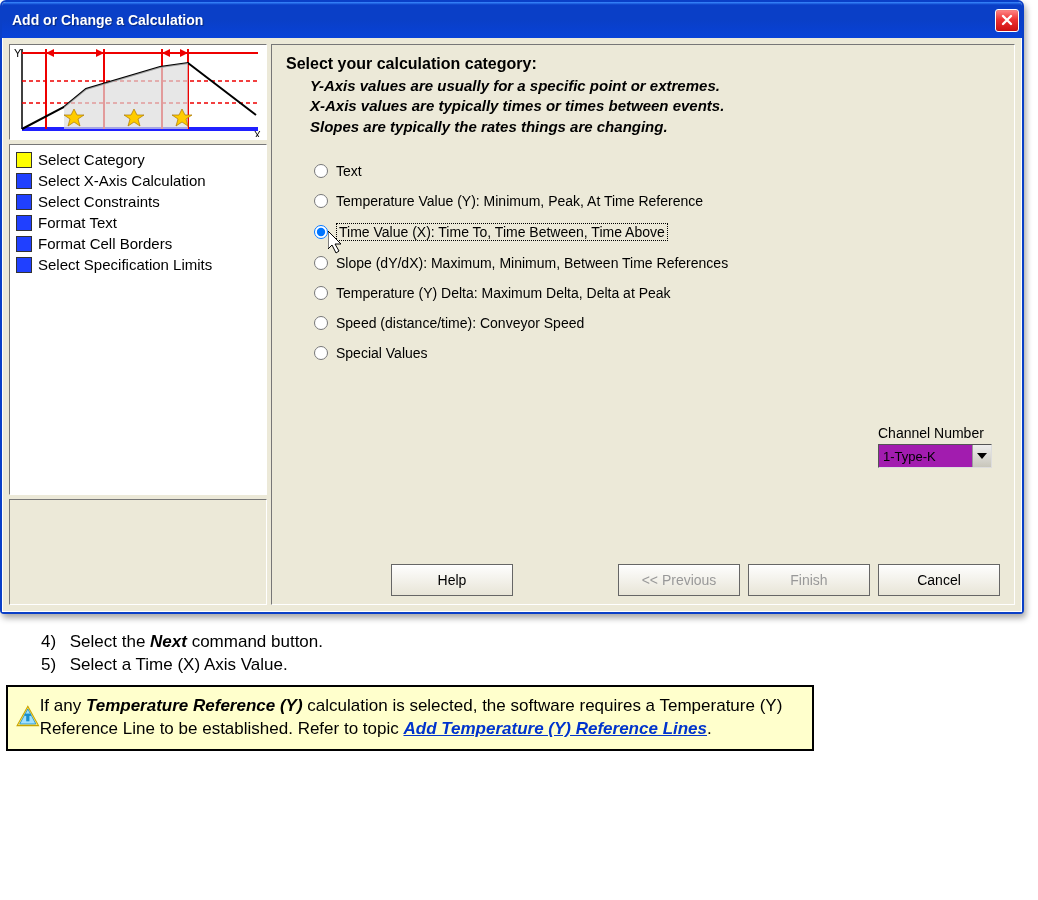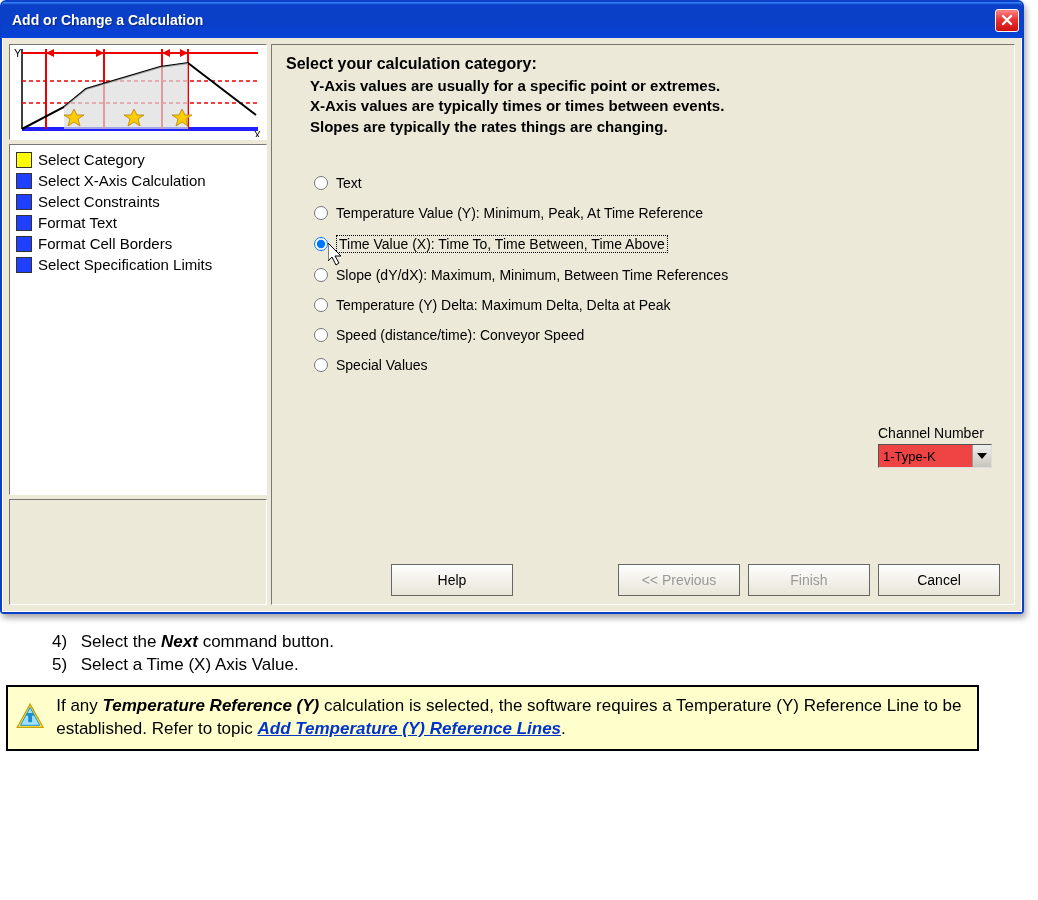--- a/index.html
+++ b/index.html
@@ -108,30 +108,31 @@
   .heading {
     font-weight: bold;
     font-size: 16px;
     margin-bottom: 3px;
   }
   .sub {
     font-weight: bold;
     font-size: 15px;
     margin-left: 24px;
     line-height: 1.35;
+    font-style: italic;
   }
   .radios {
     margin-top: 26px;
     margin-left: 28px;
   }
   .radio-row {
     display: flex;
     align-items: center;
     gap: 8px;
-    margin: 12px 0 14px 0;
+    margin: 0 0 14px 0;
     font-size: 14px;
     position:relative;
   }
   .radio-row input[type=radio]{
     width:14px;height:14px;margin:0;
   }
   .radio-row.selected .rtxt {
     border: 1px dotted #000;
     padding: 0 2px;
   }
@@ -148,21 +149,21 @@
   }
   .channel-label{
     font-size:14px;
     margin-bottom:3px;
   }
   .dropdown {
     width: 112px;
     height: 22px;
     border: 1px solid #7a7a7a;
     border-top-color:#555;border-left-color:#555;border-right-color:#ddd;border-bottom-color:#ddd;
-    background: #ef4444;
+    background: #a21caf;
     display: flex;
     align-items:center;
   }
   .dropdown .val{
     flex:1;padding:0 4px;font-size:13px;
   }
   .dropdown .arrow{
     width:18px;height:100%;
     background: linear-gradient(to bottom,#eee,#c8c6bb);
     border-left:1px solid #999;
@@ -185,32 +186,31 @@
     box-shadow: 0 1px 0 #fff inset;
   }
   .btn.disabled{ color:#999; }
   .btn.default{ border:2px solid #2a5bd7; }
   
   .instructions {
     margin: 0 0 10px 40px;
     font-size:17px;
   }
   .instructions .row{
-    margin:3px 12px;
+    margin:3px 1px;
   }
   .instructions .num{display:inline-block;width:24px;}
   .note-box{
     margin: 0 6px 0 6px;
     border:2px solid #000;
     background:#ffffcc;
     padding:8px 10px 8px 8px;
     display:flex;
-    gap:12px;
     align-items:flex-start;
-    width: 973px;
+    width: 808px;
     box-sizing:border-box;
   }
   .note-text{
     font-size:17px;
     line-height:1.35;
   }
   .note-text a{
     color:#0033cc;
     font-weight:bold;
     font-style:italic;

